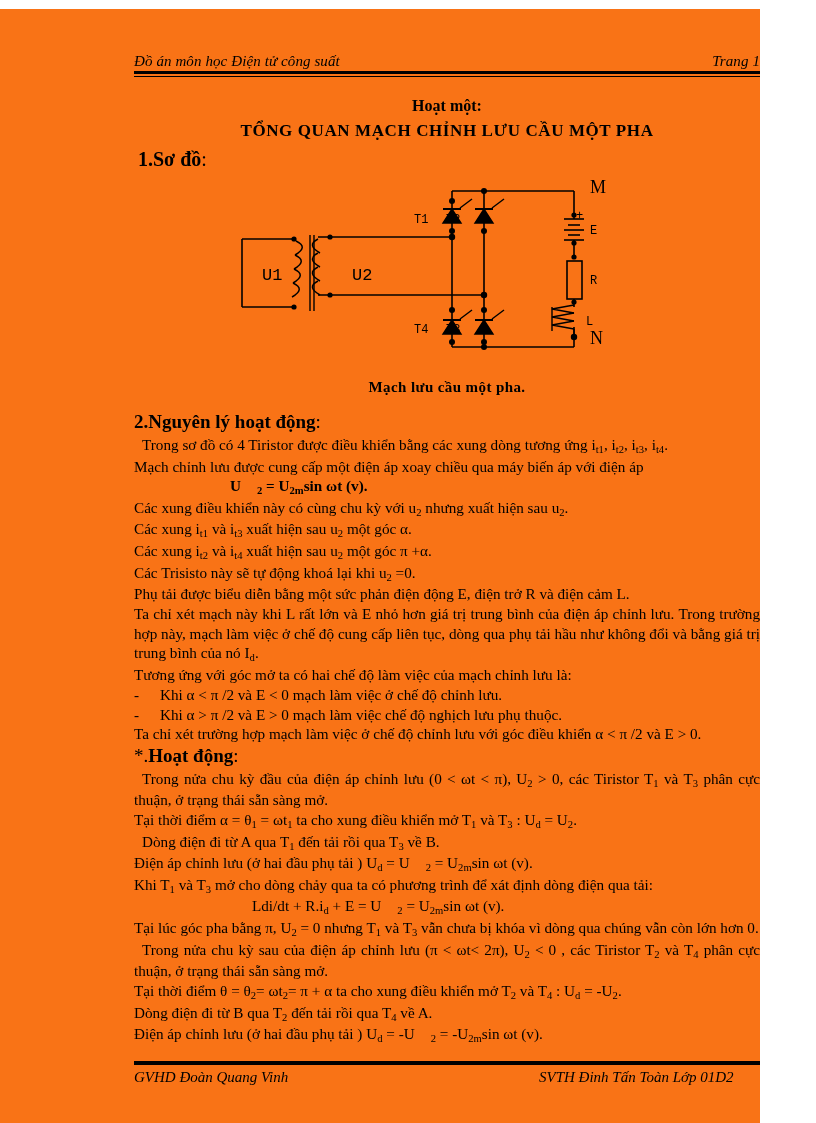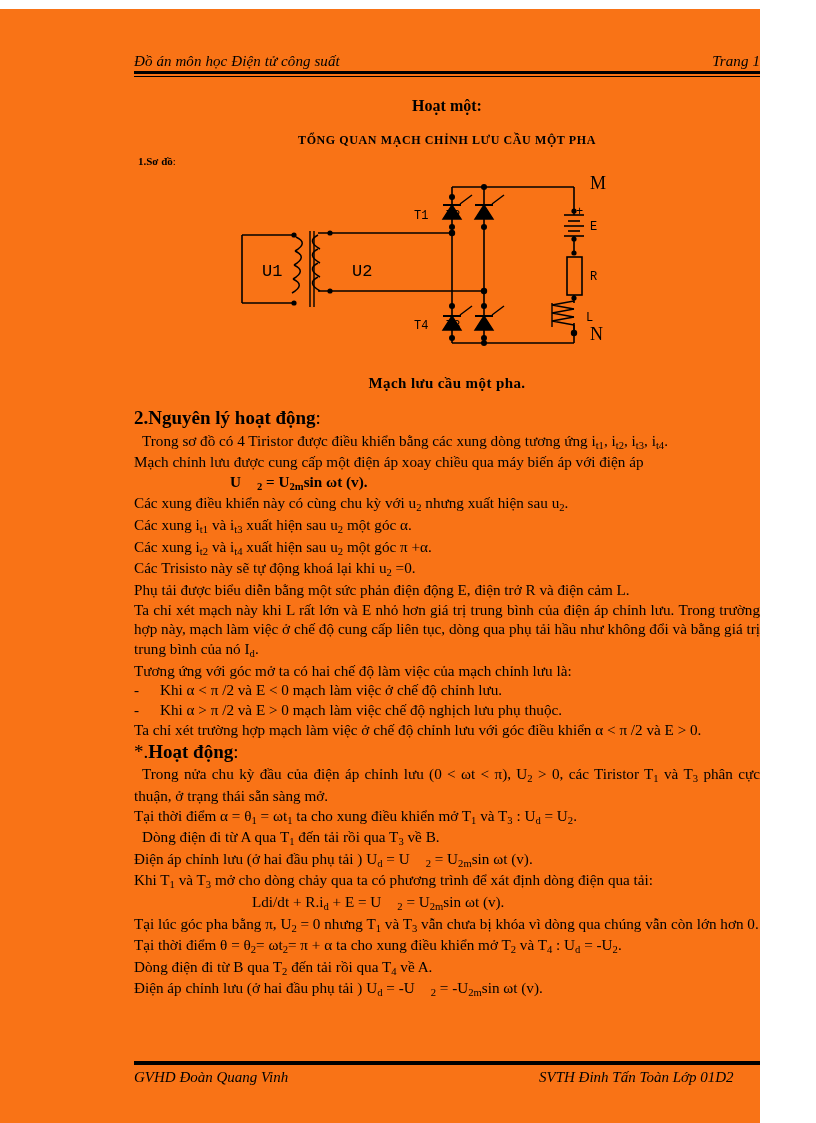--- a/index.html
+++ b/index.html
@@ -49,27 +49,27 @@
   }
 
   
   .title-block {
     text-align: center;
     margin-top: 19px;
     line-height: 1.28;
   }
   .title-1 { font-size: 16px; font-weight: bold; }
   .title-2 {
-    font-size: 12px;
+    font-size: 17px;
     font-weight: bold;
     letter-spacing: 0.6px;
-    margin-top: 17px;
+    margin-top: 4px;
   }
   .section-head {
-    font-size: 11px;
+    font-size: 20px;
     font-weight: bold;
     margin-top: 6px;
     margin-left: 4px;
   }
   .section-head .nb { font-weight: normal; }
 
   
   .figure {
     position: relative;
     height: 200px;
@@ -326,20 +326,21 @@
       <p class="indent"><span>Dòng điện đi từ A qua T</span><sub>1</sub><span> đến tải rồi qua T</span><sub>3</sub><span> về B.</span></p>
 
       <p><span>Điện áp chỉnh lưu (ở hai đầu phụ tải ) U</span><sub>d</sub><span> = U</span><span class="gapU"></span><sub>2</sub><span> = U</span><sub>2m</sub><span>sin ωt (v).</span></p>
 
       <p><span>Khi T</span><sub>1</sub><span> và T</span><sub>3</sub><span> mở cho dòng chảy qua ta có phương trình để xát định dòng điện qua tải:</span></p>
 
       <p class="formula-2"><span>Ldi/dt + R.i</span><sub>d</sub><span> + E = U</span><span class="gapU"></span><sub>2</sub><span> = U</span><sub>2m</sub><span>sin ωt (v).</span></p>
 
       <p class="just"><span>Tại lúc góc pha bằng π, U</span><sub>2</sub><span> = 0 nhưng T</span><sub>1</sub><span> và T</span><sub>3</sub><span> vẫn chưa bị khóa vì dòng qua chúng vẫn còn lớn hơn 0.</span></p>
 
+      <p class="just indent"><span>Trong nửa chu kỳ sau của điện áp chỉnh lưu (π &lt; ωt&lt; 2π), U</span><sub>2</sub><span> &lt; 0 , các Tiristor T</span><sub>2</sub><span> và T</span><sub>4</sub><span> phân cực thuận, ở trạng thái sẵn sàng mở.</span></p>
 
       <p><span>Tại thời điểm θ = θ</span><sub>2</sub><span>= ωt</span><sub>2</sub><span>= π + α ta cho xung điều khiển mở T</span><sub>2</sub><span> và T</span><sub>4</sub><span> : U</span><sub>d</sub><span> = -U</span><sub>2</sub><span>.</span></p>
 
       <p><span>Dòng điện đi từ B qua T</span><sub>2</sub><span> đến tải rồi qua T</span><sub>4</sub><span> về A.</span></p>
 
       <p><span>Điện áp chỉnh lưu (ở hai đầu phụ tải ) U</span><sub>d</sub><span> = -U</span><span class="gapU"></span><sub>2</sub><span> = -U</span><sub>2m</sub><span>sin ωt (v).</span></p>
 
     </div>
   </div>
 

